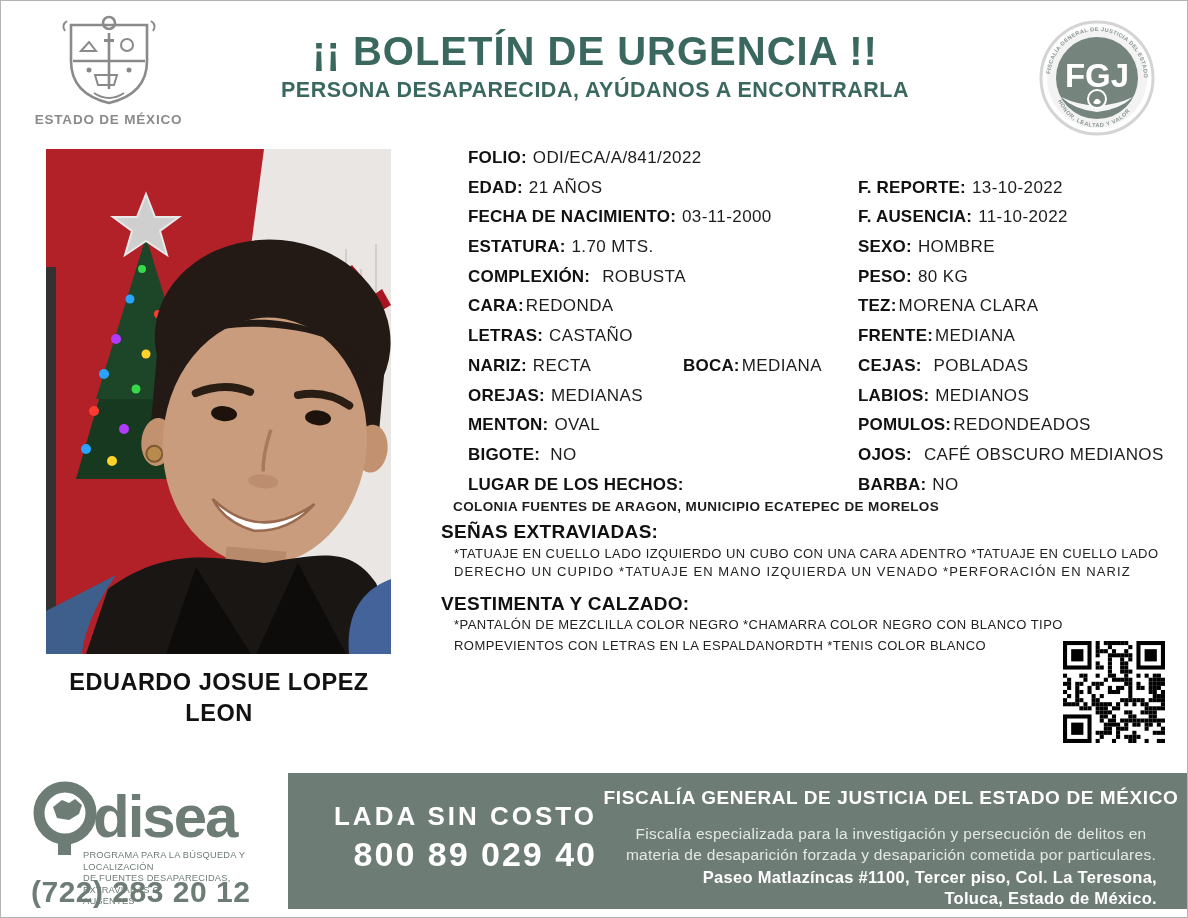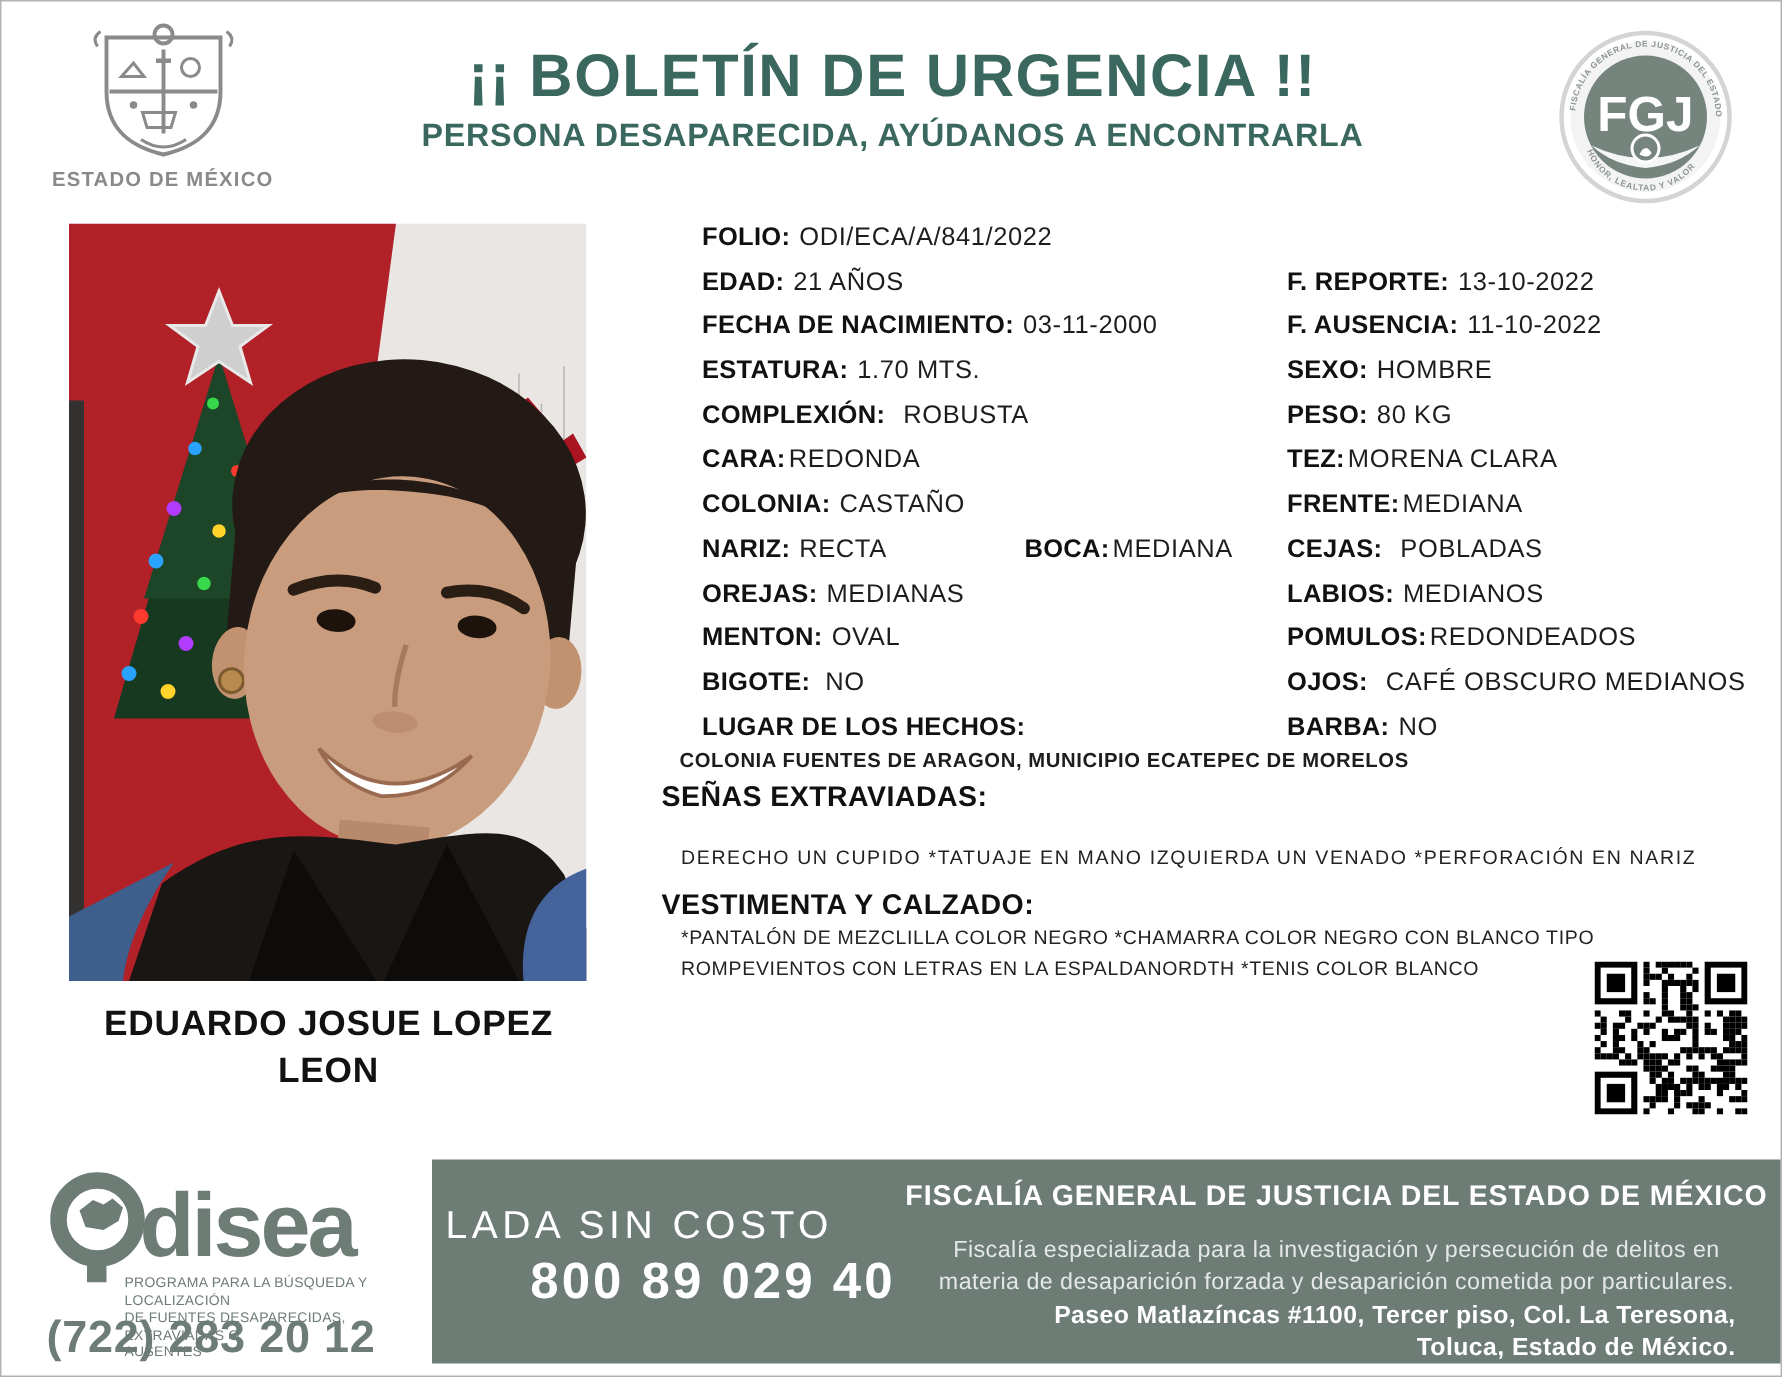--- a/index.html
+++ b/index.html
@@ -31,21 +31,21 @@
   .pair.mid{position:absolute;left:215px;}
   .sub-line{left:452px;top:498px;font-size:13.5px;letter-spacing:.4px;color:#1d1d1d;font-weight:bold;}
   .sec-head{font-size:19px;font-weight:800;letter-spacing:.3px;color:#111;}
   .sec-line{font-size:13px;letter-spacing:.45px;color:#222;line-height:18px;white-space:nowrap;}
 
   
   .qr{left:1062px;top:640px;width:102px;height:102px;background:#fff;}
 
   
   .footer-gray{left:287px;top:772px;width:900px;height:136px;background:var(--footer,#6e7c76);}
-  .lada1{left:296px;top:800px;width:300px;text-align:left;color:#fff;font-size:26px;font-weight:400;letter-spacing:3px;}
+  .lada1{left:296px;top:800px;width:300px;text-align:right;color:#fff;font-size:26px;font-weight:700;letter-spacing:3px;}
   .lada2{left:296px;top:834px;width:300px;text-align:right;color:#fff;font-size:34px;font-weight:800;letter-spacing:2px;}
   .fisc-title{left:600px;top:786px;width:580px;text-align:center;color:#fff;font-size:19px;font-weight:800;letter-spacing:.6px;}
   .fisc-desc{left:600px;top:822px;width:580px;text-align:center;color:#e3e8e6;font-size:15.5px;letter-spacing:.3px;line-height:21px;}
   .fisc-addr{left:600px;top:866px;width:556px;text-align:right;color:#fff;font-size:16.5px;font-weight:800;letter-spacing:.3px;line-height:21px;}
   .odisea-program{left:82px;top:849px;width:200px;font-size:9.3px;color:#6e7c76;letter-spacing:.2px;line-height:11.5px;font-weight:400;}
   .odisea-phone{left:30px;top:874px;font-size:30px;font-weight:800;letter-spacing:.5px;color:#6e7c76;}
 </style>
 </head>
 <body>
 
@@ -173,21 +173,21 @@
   </div>
   <div class="frow" style="top:266px">
     <span class="pair"><b>COMPLEXIÓN:</b><span class="val" style="margin-left:12px">ROBUSTA</span></span>
     <span class="pair right"><b>PESO:</b><span class="val">80 KG</span></span>
   </div>
   <div class="frow" style="top:295px">
     <span class="pair"><b>CARA:</b><span class="val" style="margin-left:2px">REDONDA</span></span>
     <span class="pair right"><b>TEZ:</b><span class="val" style="margin-left:2px">MORENA CLARA</span></span>
   </div>
   <div class="frow" style="top:325px">
-    <span class="pair"><b>COLONIA:</b><span class="val">CASTAÑO</span></span>
+    <span class="pair"><b>LETRAS:</b><span class="val">CASTAÑO</span></span>
     <span class="pair right"><b>FRENTE:</b><span class="val" style="margin-left:2px">MEDIANA</span></span>
   </div>
   <div class="frow" style="top:355px">
     <span class="pair"><b>NARIZ:</b><span class="val">RECTA</span></span>
     <span class="pair mid"><b>BOCA:</b><span class="val" style="margin-left:2px">MEDIANA</span></span>
     <span class="pair right"><b>CEJAS:</b><span class="val" style="margin-left:12px">POBLADAS</span></span>
   </div>
   <div class="frow" style="top:385px">
     <span class="pair"><b>OREJAS:</b><span class="val">MEDIANAS</span></span>
     <span class="pair right"><b>LABIOS:</b><span class="val">MEDIANOS</span></span>
@@ -200,20 +200,21 @@
     <span class="pair"><b>BIGOTE:</b><span class="val" style="margin-left:10px">NO</span></span>
     <span class="pair right"><b>OJOS:</b><span class="val" style="margin-left:12px">CAFÉ OBSCURO MEDIANOS</span></span>
   </div>
   <div class="frow" style="top:474px">
     <span class="pair"><b>LUGAR DE LOS HECHOS:</b></span>
     <span class="pair right"><b>BARBA:</b><span class="val">NO</span></span>
   </div>
   <div class="abs sub-line">COLONIA FUENTES DE ARAGON, MUNICIPIO ECATEPEC DE MORELOS</div>
 
   <div class="abs sec-head" style="left:440px;top:520px">SEÑAS EXTRAVIADAS:</div>
+  <div class="abs sec-line" style="left:453px;top:544px">*TATUAJE EN CUELLO LADO IZQUIERDO UN CUBO CON UNA CARA ADENTRO *TATUAJE EN CUELLO LADO</div>
   <div class="abs sec-line" style="left:453px;top:562px;letter-spacing:1.1px">DERECHO UN CUPIDO *TATUAJE EN MANO IZQUIERDA UN VENADO *PERFORACIÓN EN NARIZ</div>
 
   <div class="abs sec-head" style="left:440px;top:592px">VESTIMENTA Y CALZADO:</div>
   <div class="abs sec-line" style="left:453px;top:615px">*PANTALÓN DE MEZCLILLA COLOR NEGRO *CHAMARRA COLOR NEGRO CON BLANCO TIPO</div>
   <div class="abs sec-line" style="left:453px;top:636px">ROMPEVIENTOS CON LETRAS EN LA ESPALDANORDTH *TENIS COLOR BLANCO</div>
 
   <div class="abs qr">
     <svg id="qr-svg" width="102" height="102" viewBox="0 0 100 100">
         <rect x="32" y="0" width="4" height="4" fill="#000"></rect>
         <rect x="40" y="0" width="4" height="4" fill="#000"></rect>

